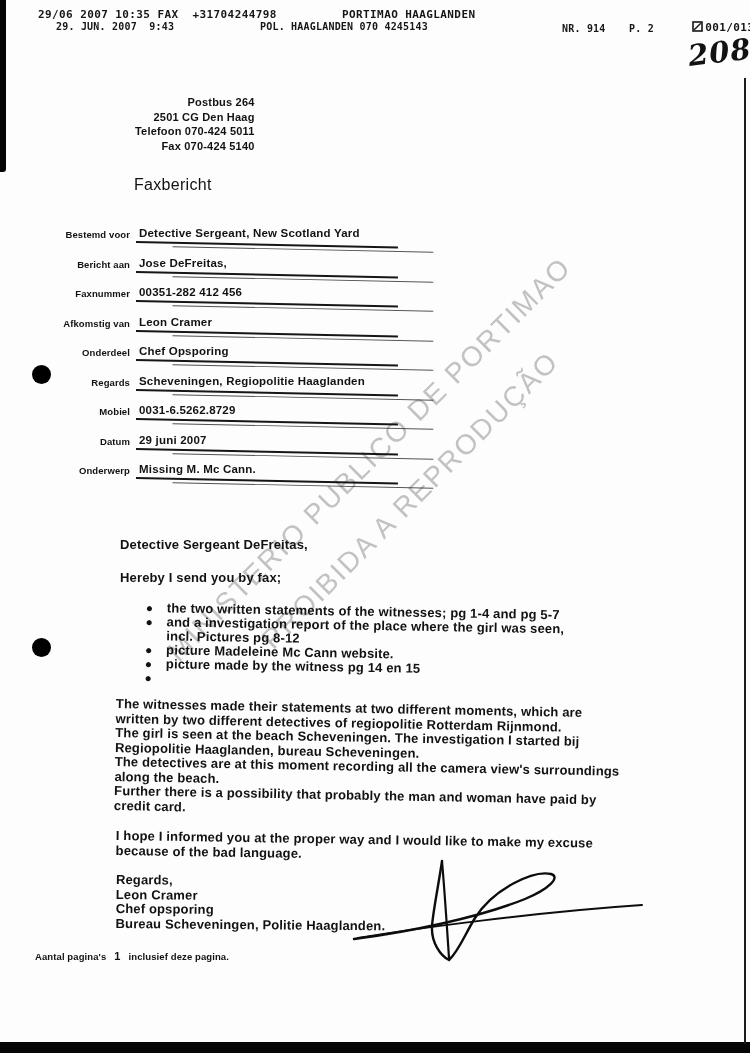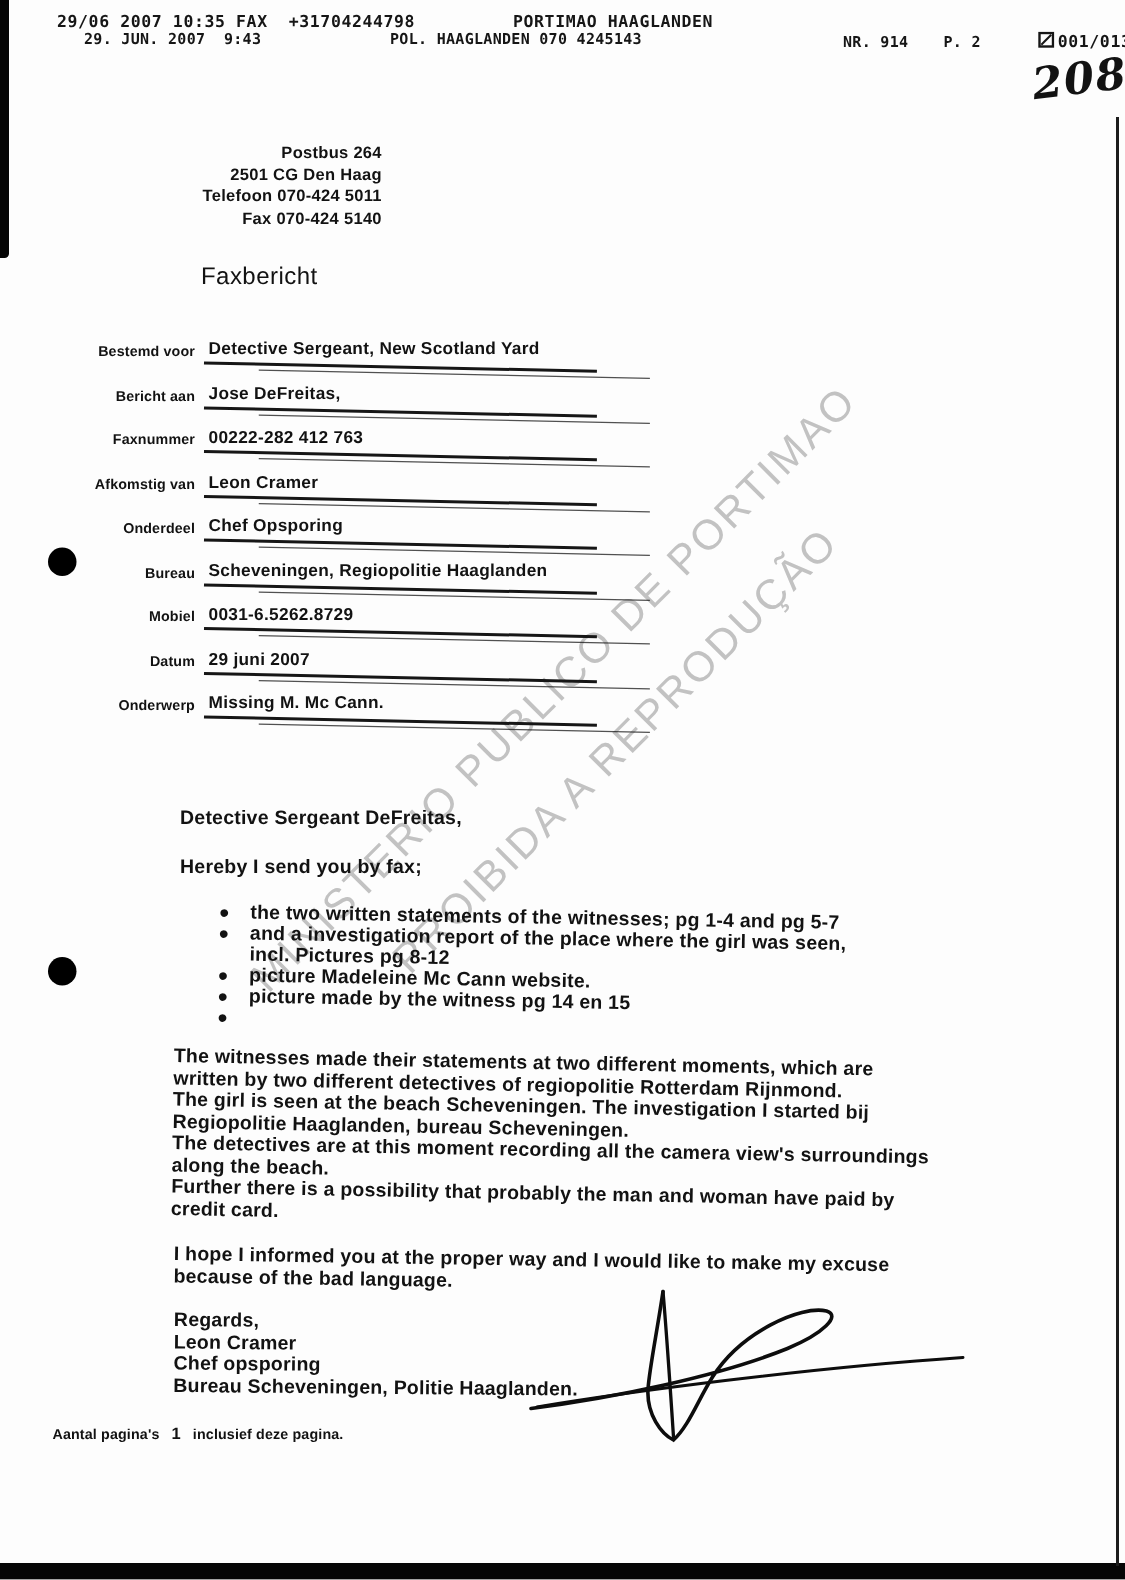--- a/index.html
+++ b/index.html
@@ -99,32 +99,32 @@
     <div class="frow">
       <div class="flabel">Bestemd voor</div>
       <div class="fval"><span>Detective Sergeant, New Scotland Yard</span><div class="uline"></div></div>
     </div>
     <div class="frow">
       <div class="flabel">Bericht aan</div>
       <div class="fval"><span>Jose DeFreitas,</span><div class="uline"></div></div>
     </div>
     <div class="frow">
       <div class="flabel">Faxnummer</div>
-      <div class="fval"><span>00222-282 412 763</span><div class="uline"></div></div>
+      <div class="fval"><span>00351-282 412 456</span><div class="uline"></div></div>
     </div>
     <div class="frow">
       <div class="flabel">Afkomstig van</div>
       <div class="fval"><span>Leon Cramer</span><div class="uline"></div></div>
     </div>
     <div class="frow">
       <div class="flabel">Onderdeel</div>
       <div class="fval"><span>Chef Opsporing</span><div class="uline"></div></div>
     </div>
     <div class="frow">
-      <div class="flabel">Bureau</div>
+      <div class="flabel">Regards</div>
       <div class="fval"><span>Scheveningen, Regiopolitie Haaglanden</span><div class="uline"></div></div>
     </div>
     <div class="frow">
       <div class="flabel">Mobiel</div>
       <div class="fval"><span>0031-6.5262.8729</span><div class="uline"></div></div>
     </div>
     <div class="frow">
       <div class="flabel">Datum</div>
       <div class="fval"><span>29 juni 2007</span><div class="uline"></div></div>
     </div>

